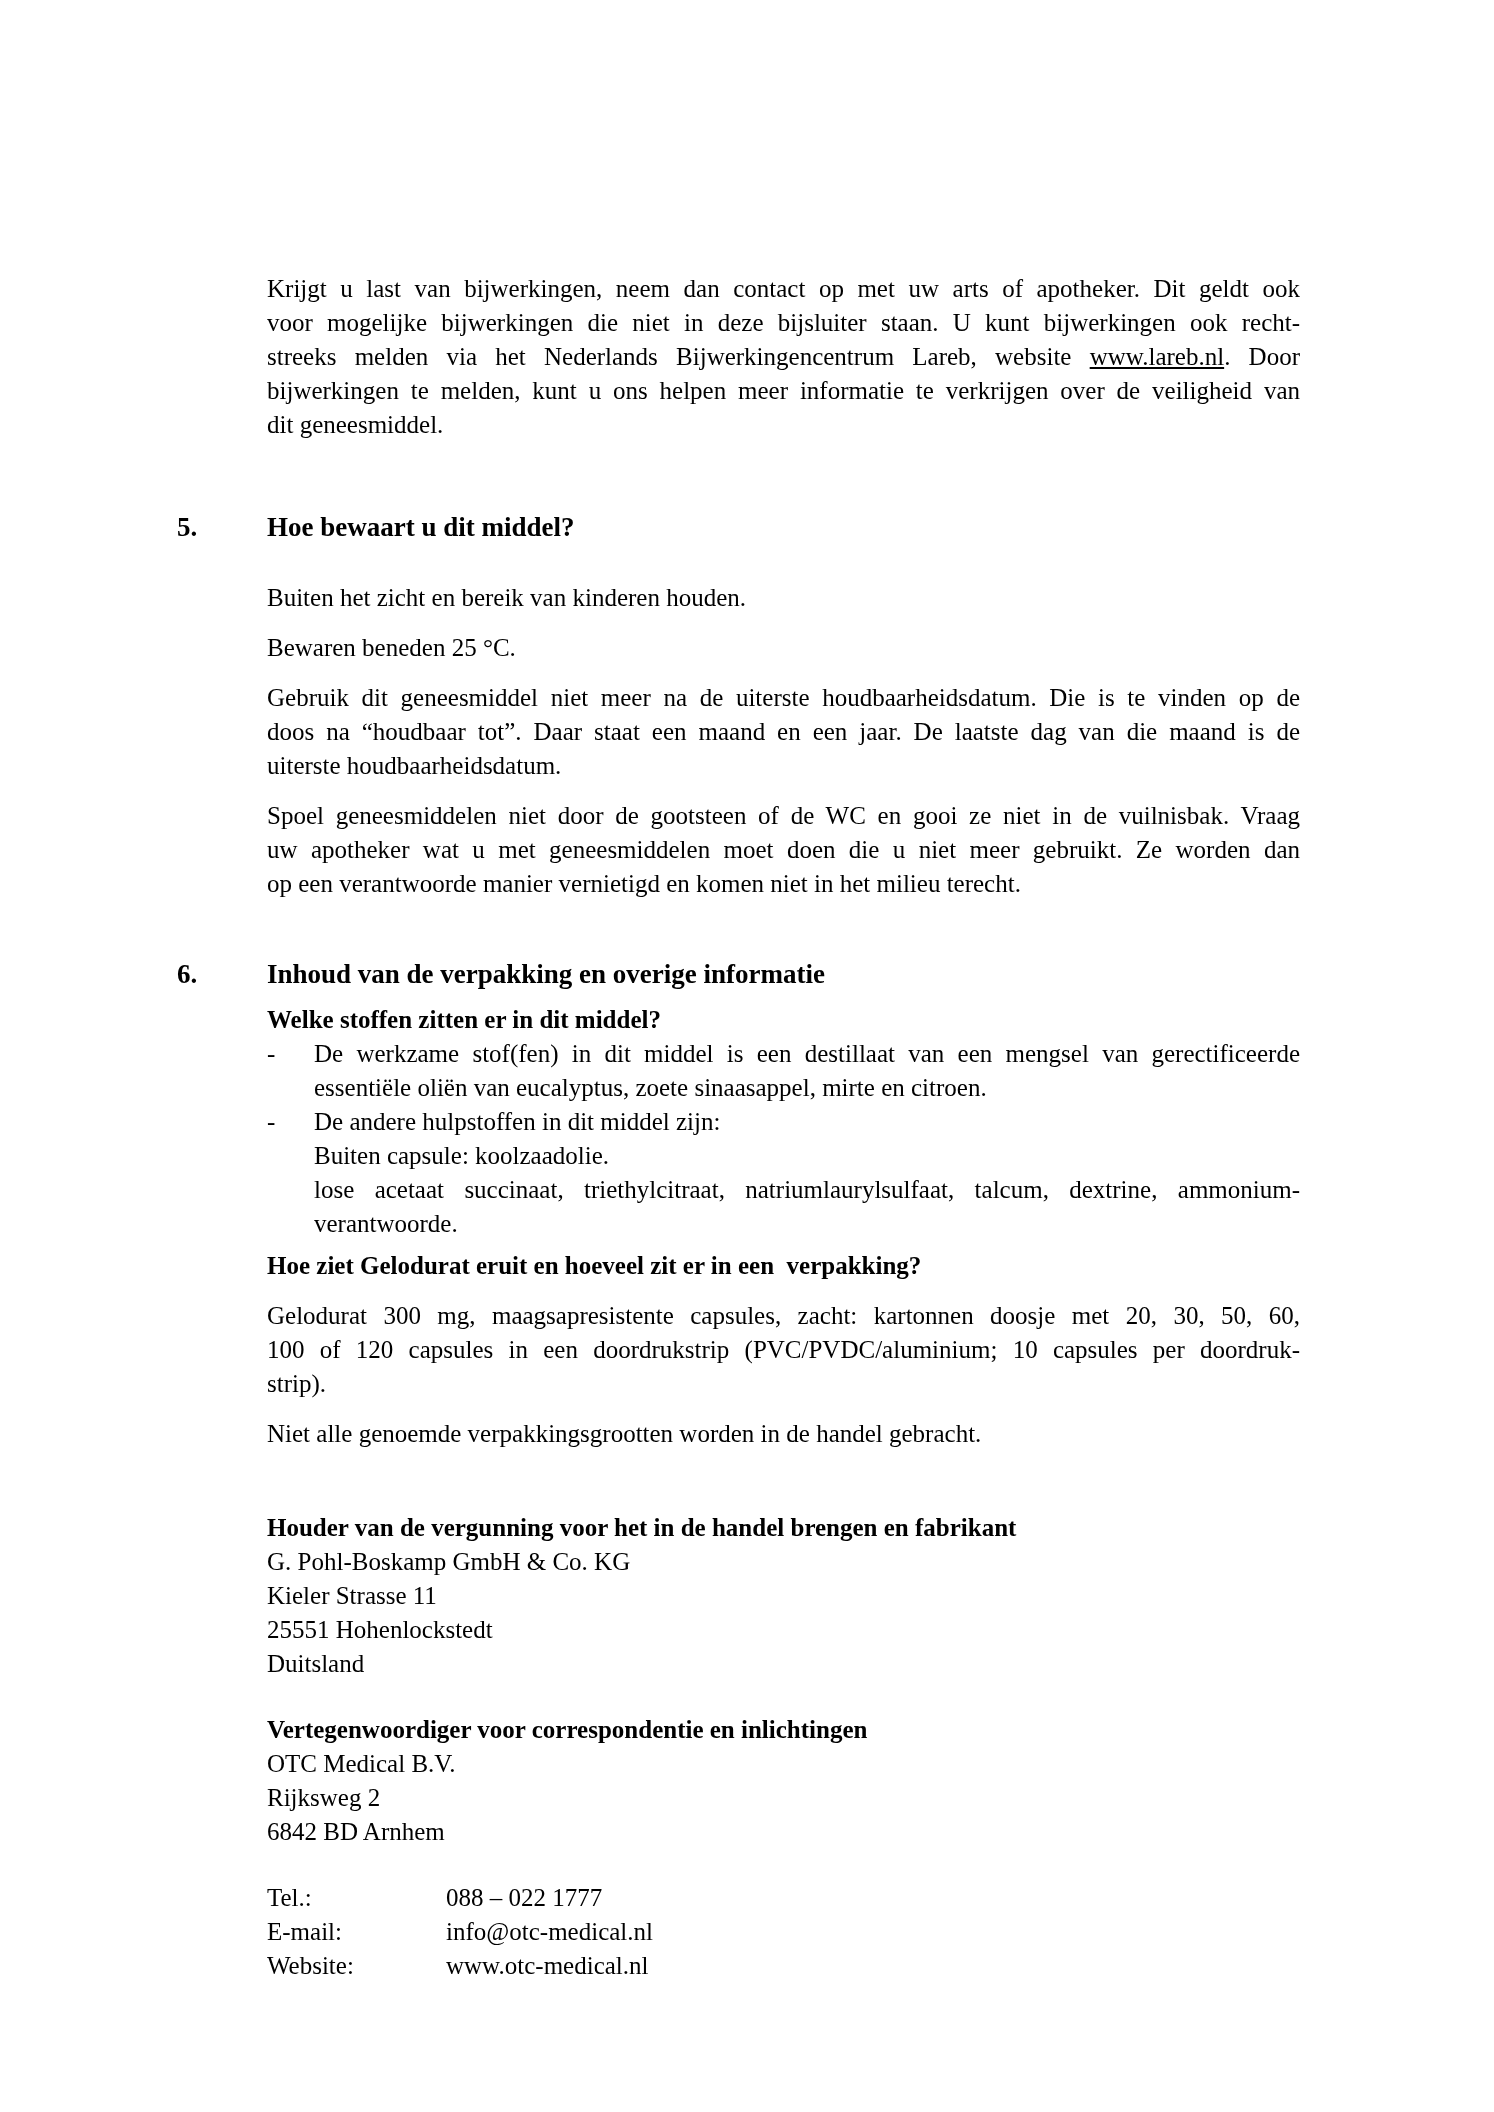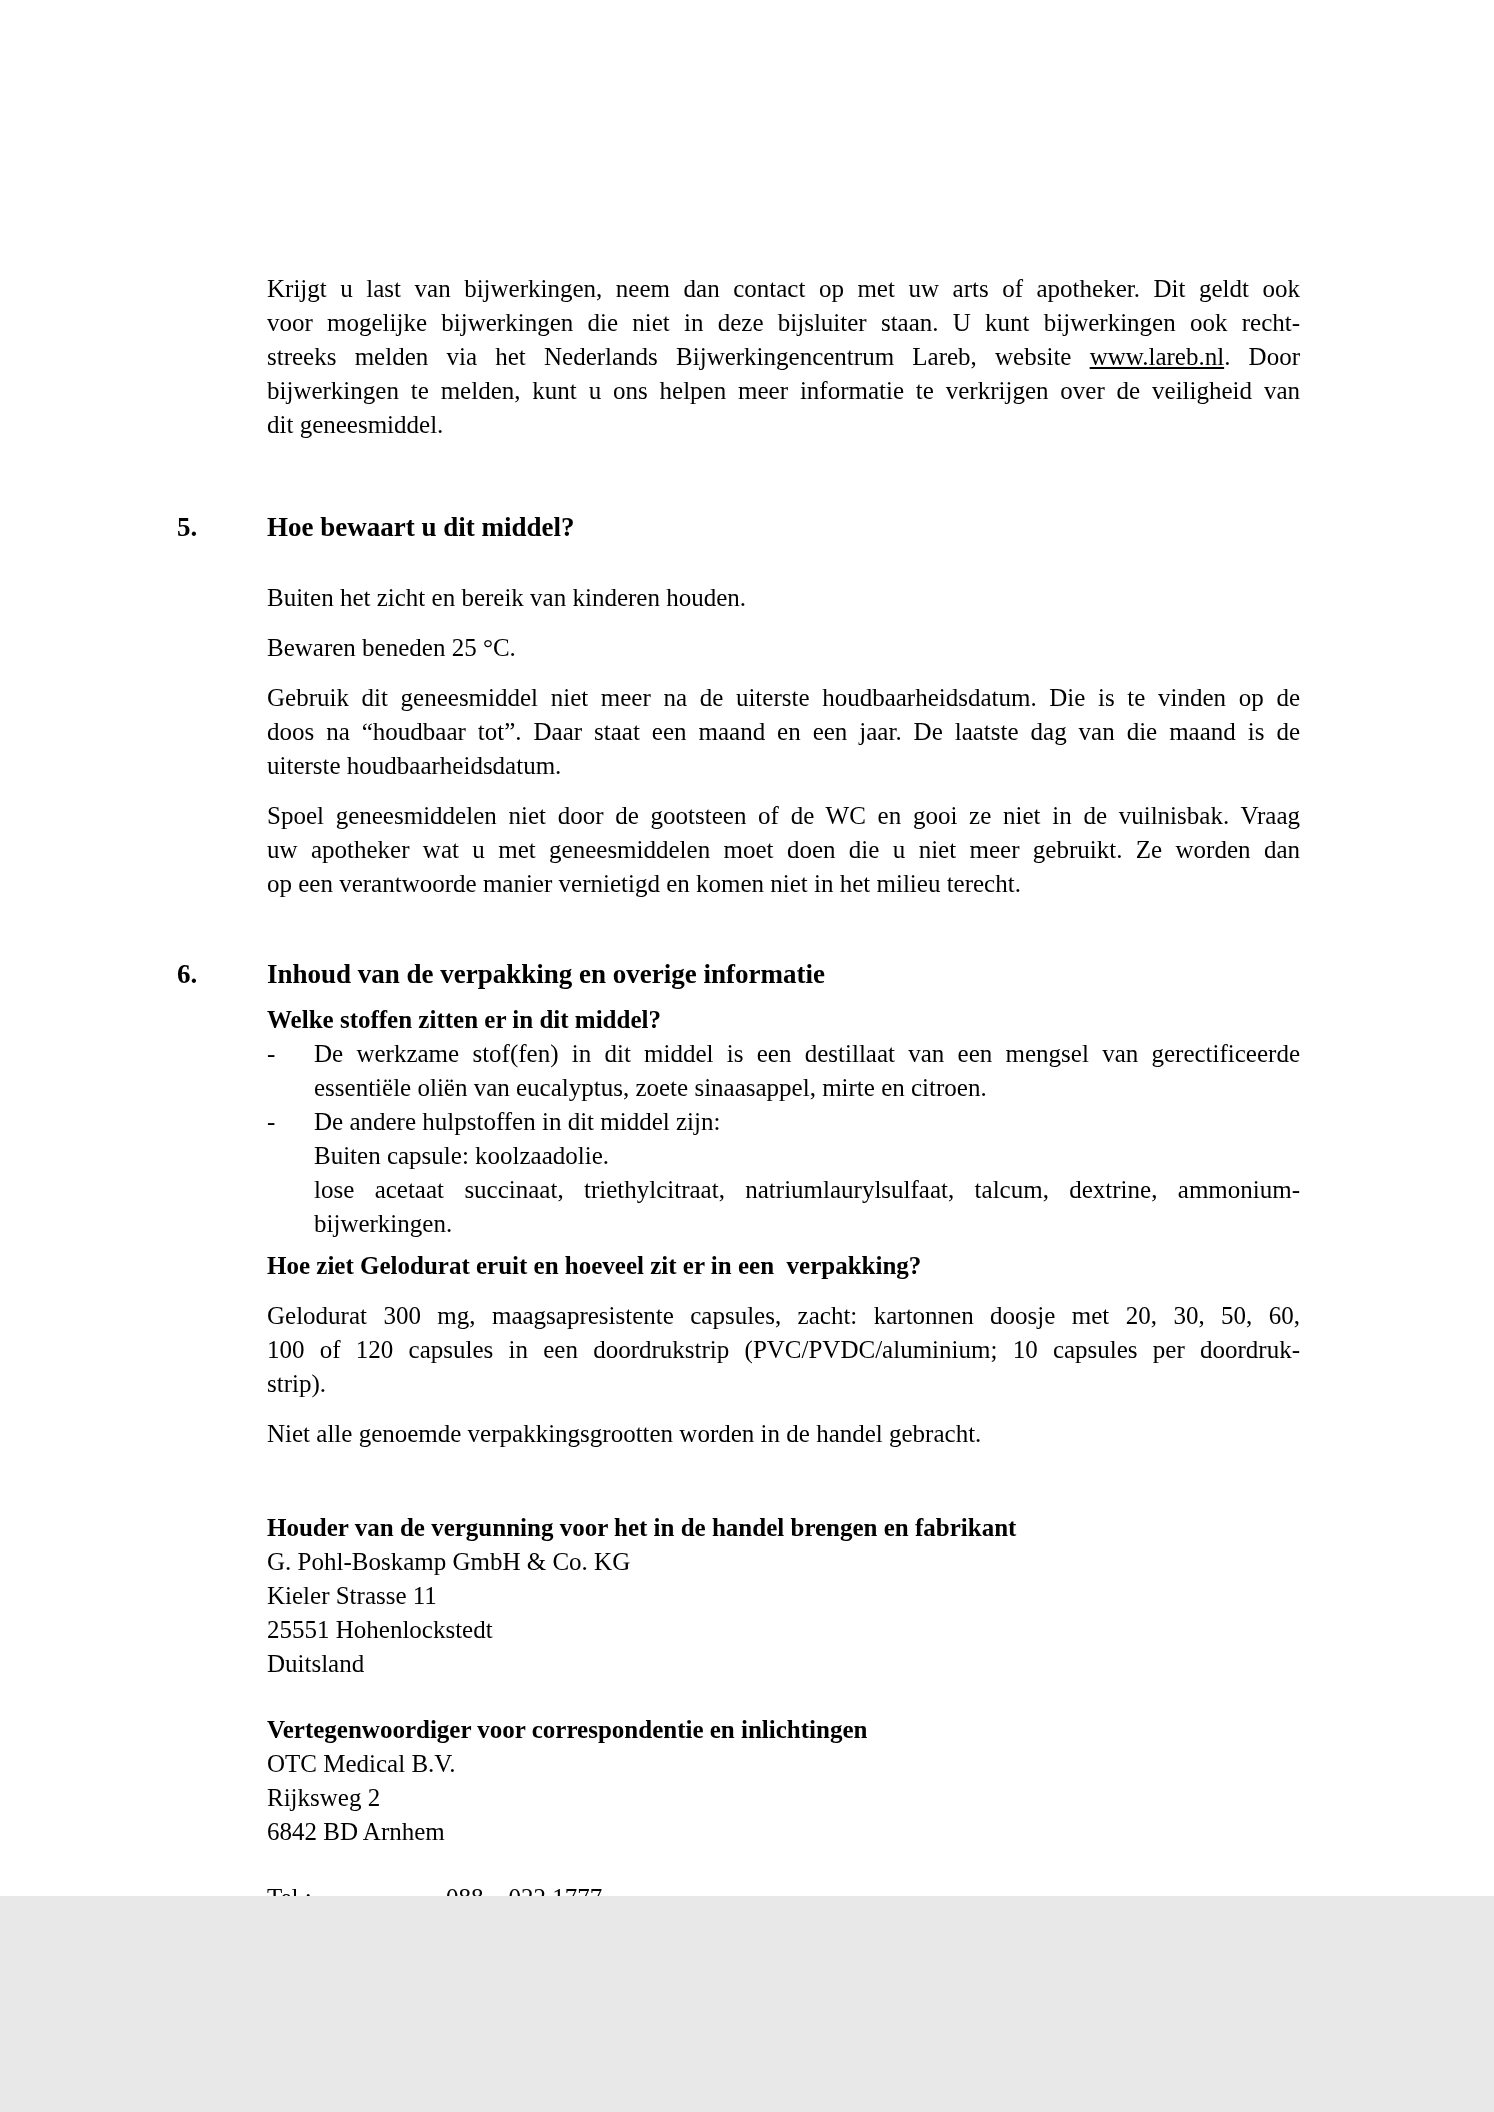--- a/index.html
+++ b/index.html
@@ -1,19 +1,19 @@
 <!DOCTYPE html>
 <html><head>
 <meta charset="utf-8">
 <style>
   html, body { margin: 0; padding: 0; background: #e8e8e8; }
   .page {
     position: relative;
     width: 1494px;
-    height: 1896px;
+    height: 2112px;
     margin: 0 auto;
     background: #ffffff;
     overflow: hidden;
     color: #000000;
     font-family: "Liberation Serif", "DejaVu Serif", serif;
     font-size: 25px;
     line-height: 34px;
   }
   .content {
     position: absolute;
@@ -92,21 +92,21 @@
 
     <div>
       <div>
         <div class="jline hang"><span class="dash">-</span><span>De werkzame stof(fen) in dit middel is een destillaat van een mengsel van gerectificeerde</span></div>
         <div class="nline cont">essentiële oliën van eucalyptus, zoete sinaasappel, mirte en citroen.</div>
       </div>
       <div>
         <div class="nline hang"><span class="dash">-</span><span>De andere hulpstoffen in dit middel zijn:</span></div>
         <div class="nline cont">Buiten capsule: koolzaadolie.</div>
         <div class="jline cont">lose acetaat succinaat, triethylcitraat, natriumlaurylsulfaat, talcum, dextrine, ammonium-</div>
-        <div class="nline cont">bijwerkingen.</div>
+        <div class="nline cont">verantwoorde.</div>
       </div>
     </div>
 
     <div class="sub-head m-sub2">Hoe ziet Gelodurat eruit en hoeveel zit er in een  verpakking?</div>
 
     <div class="m-para">
       <div class="jline">Gelodurat 300 mg, maagsapresistente capsules, zacht: kartonnen doosje met 20, 30, 50, 60,</div>
       <div class="jline">100 of 120 capsules in een doordrukstrip (PVC/PVDC/aluminium; 10 capsules per doordruk-</div>
       <div class="nline">strip).</div>
     </div>

